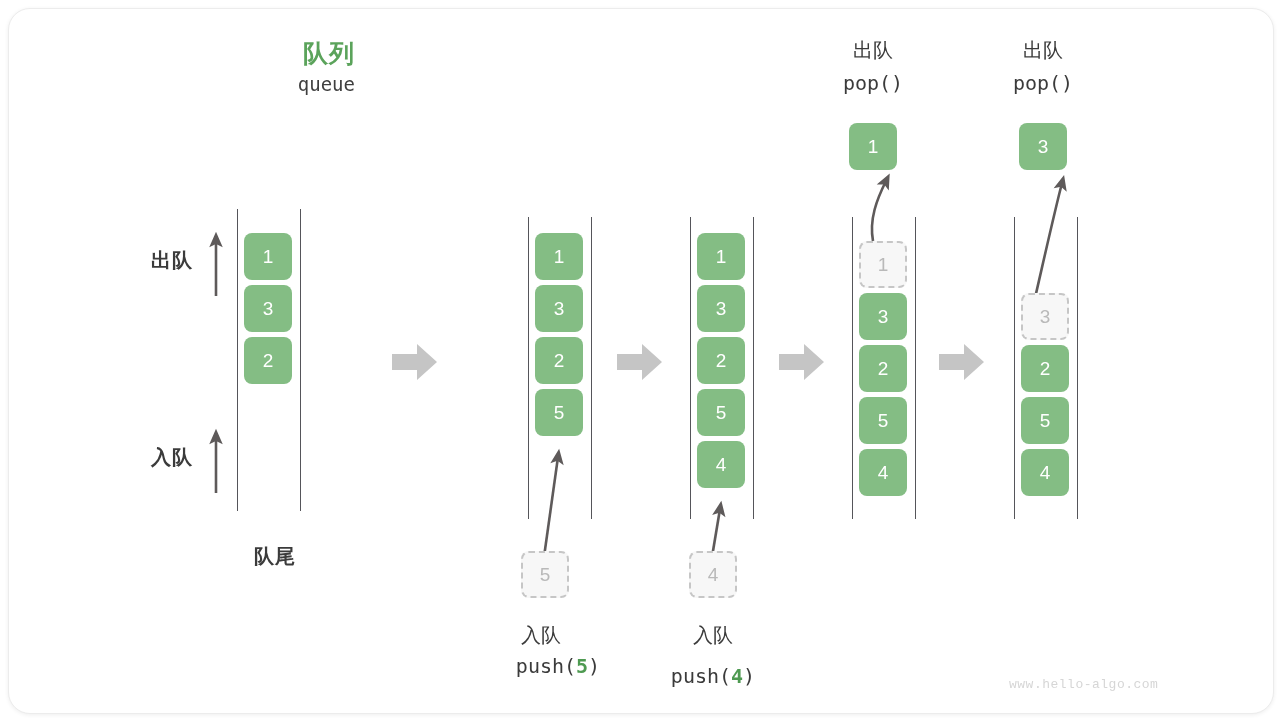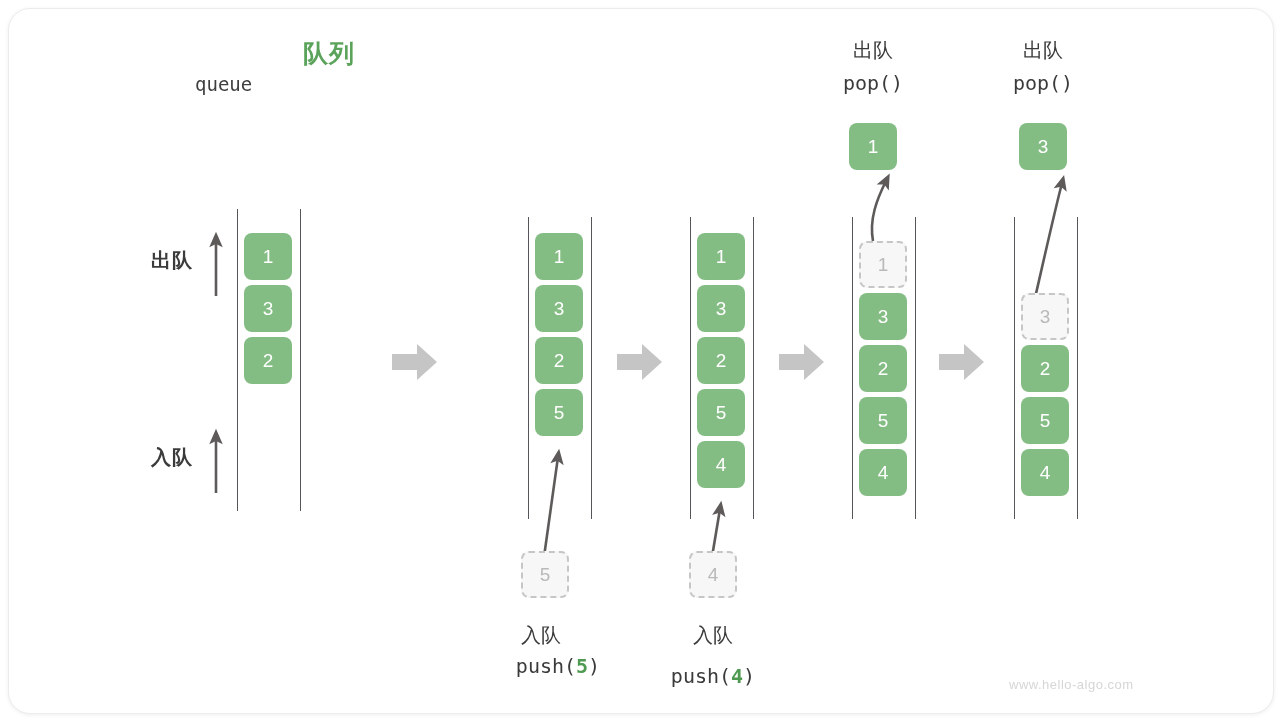--- a/index.html
+++ b/index.html
@@ -33,21 +33,21 @@
     font-weight: bold;
     font-size: 25px;
     color: #5ba35b;
     text-align: right;
     letter-spacing: 1px;
   }
   .title-en {
     font-family: "DejaVu Sans Mono", monospace;
     font-size: 19px;
     color: #3f3f3f;
-    text-align: left;
+    text-align: right;
   }
   .label-bold {
     font-family: "Liberation Sans", sans-serif;
     font-weight: bold;
     font-size: 20px;
     color: #3b3b3b;
     text-align: center;
     letter-spacing: 1px;
   }
   .op-cn {
@@ -59,21 +59,21 @@
   .op-code {
     font-family: "DejaVu Sans Mono", monospace;
     font-size: 20px;
     color: #3b3b3b;
     text-align: center;
     white-space: pre;
   }
   .op-code .num { color: #4e9a51; font-weight: bold; }
 
   .watermark {
-    font-family: Liberation Sans, sans-serif;
+    font-family: Liberation Mono, monospace;
     font-size: 13px;
     color: #d6d6d6;
     letter-spacing: 0.5px;
   }
 
   
   .rail {
     position: absolute;
     width: 1px;
     background: #55555a;
@@ -138,20 +138,21 @@
     <line x1="703" y1="548" x2="711" y2="500" stroke="#5e5a5a" stroke-width="2.6" marker-end="url(#ah)"></line>
 
     <path d="M864,232 C860,210 868,190 877,172" fill="none" stroke="#5e5a5a" stroke-width="2.6" marker-end="url(#ah)"></path>
 
     <path d="M1026,289 C1035,250 1045,205 1053,174" fill="none" stroke="#5e5a5a" stroke-width="2.6" marker-end="url(#ah)"></path>
   </svg>
 
   <div class="abs title-cn" style="left:186px; top:28px; width:160px;">队列</div>
   <div class="abs title-en" style="left:186px; top:64px; width:160px;">queue</div>
 
+  <div class="abs label-bold" style="left:186px; top:534px; width:160px;">队尾</div>
 
   <div class="abs label-bold" style="left:132px; top:238px; width:62px;">出队</div>
   <div class="abs label-bold" style="left:132px; top:435px; width:62px;">入队</div>
 
   <div>
     <div class="rail" style="left:228px; top:200px; height:302px;"></div>
     <div class="rail" style="left:291px; top:200px; height:302px;"></div>
     <div class="cell" style="left:235px; top:224px;">1</div>
     <div class="cell" style="left:235px; top:276px;">3</div>
     <div class="cell" style="left:235px; top:328px;">2</div>

